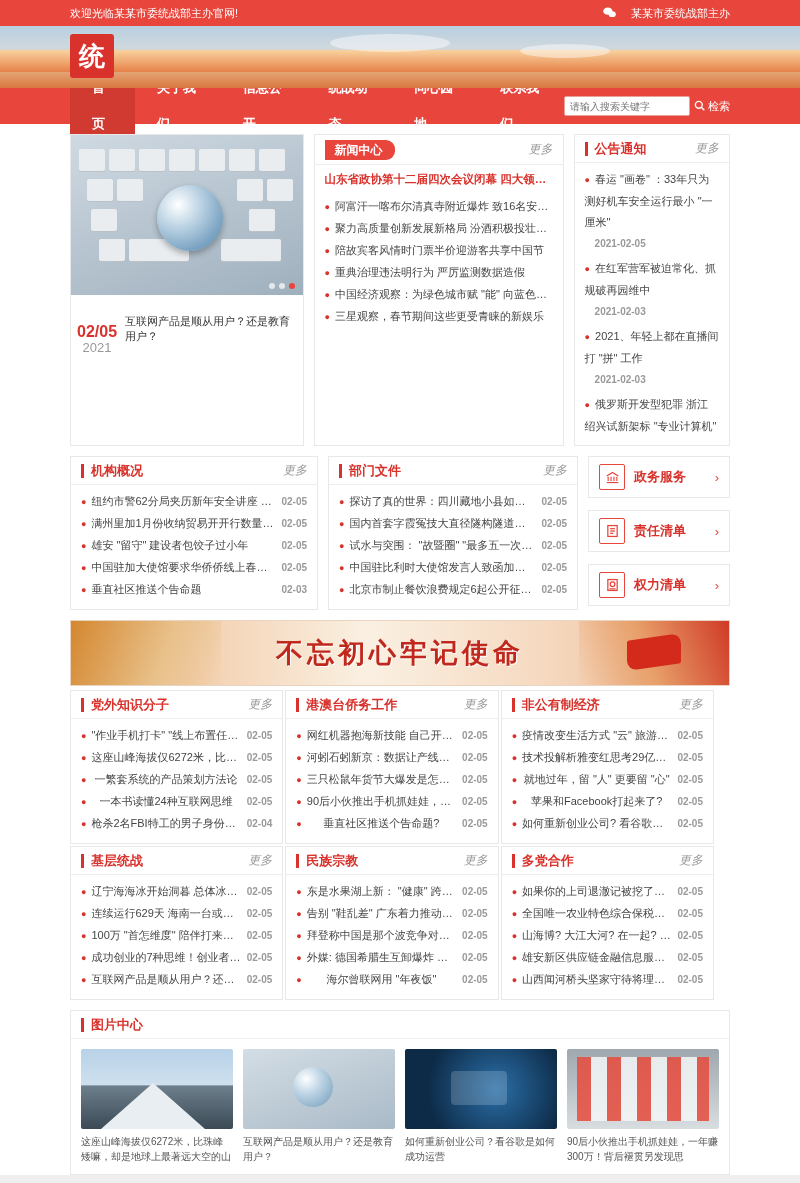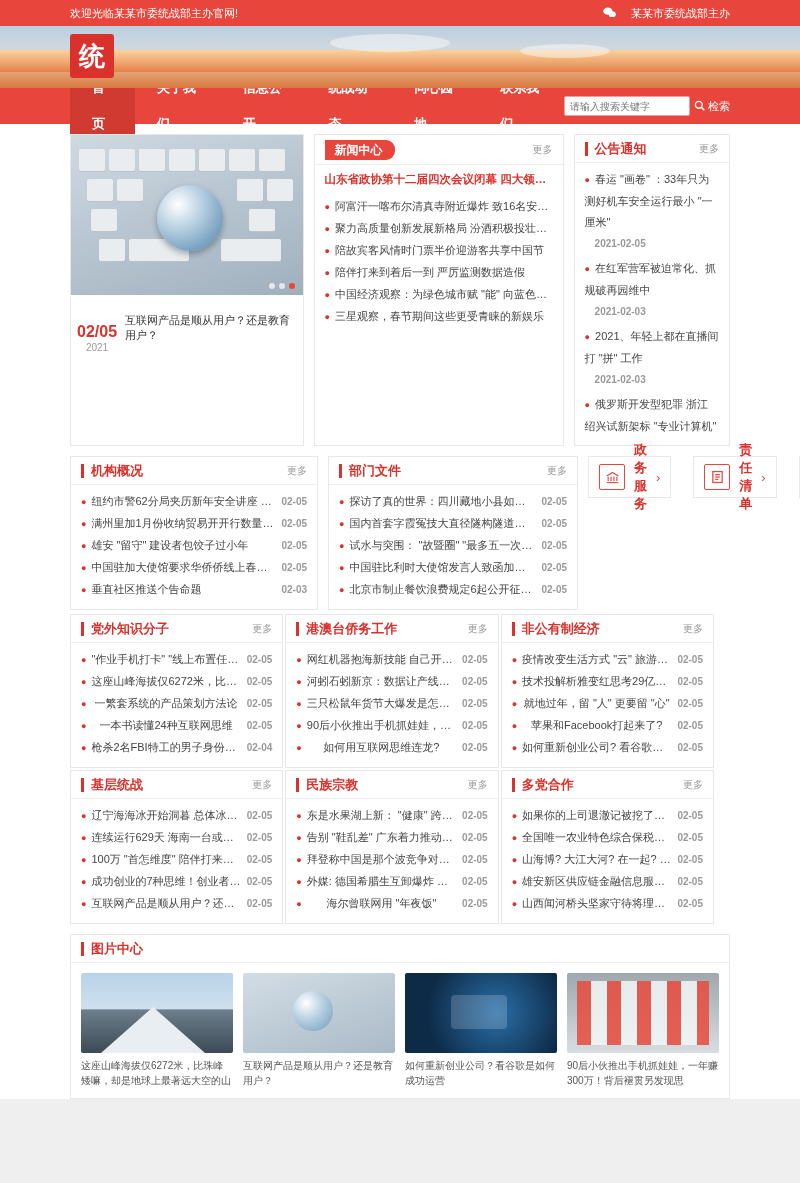--- a/index.html
+++ b/index.html
@@ -87,21 +87,21 @@
   .wrap { width: 660px; margin: 0 auto; padding-top: 10px; }
   .card { background: #fff; border: 1px solid #e8e8e8; }
   .card-hd {
     height: 28px; display: flex; align-items: center; justify-content: space-between;
     padding: 0 10px; border-bottom: 1px solid #eee;
   }
   .card-hd .t {
     font-size: 13px; font-weight: bold; color: #d9322c;
     border-left: 3px solid #d9322c; padding-left: 7px; line-height: 14px;
   }
-  .card-hd .more { font-size: 10px; color: #999; cursor: pointer; }
+  .card-hd .more { font-size: 12px; color: #999; cursor: pointer; font-style: italic; }
   .list { padding: 6px 10px 8px; }
   .list li {
     list-style: none; display: flex; font-size: 11px; color: #444;
     line-height: 21px; align-items: baseline;
   }
   .list li .dot { color: #d9322c; margin-right: 5px; font-size: 9px; }
   .list li .tx {
     flex: 1; overflow: hidden; white-space: nowrap; text-overflow: ellipsis;
     cursor: pointer;
   }
@@ -125,41 +125,41 @@
     left: 86px; top: 50px;
     background: radial-gradient(circle at 32% 30%, #fff 0%, #bcd3e4 35%, #7ea6c4 70%, #5c86a8 100%);
     box-shadow: 0 3px 6px rgba(0,0,0,.3);
   }
   .slide .dots { position: absolute; right: 8px; bottom: 6px; display: flex; gap: 4px; }
   .slide .dots i { width: 6px; height: 6px; border-radius: 50%; background: #fff; opacity: .7; display: block; }
   .slide .dots i.on { background: #e8453c; opacity: 1; }
   .slide .cap { display: flex; padding: 8px 6px; gap: 8px; align-items: center; }
   .slide .cap .dt { text-align: center; color: #d9322c; line-height: 1.1; }
   .slide .cap .dt b { font-size: 16px; display: block; margin-top: 20px; }
-  .slide .cap .dt span { font-size: 10px; color: #999; }
+  .slide .cap .dt span { font-size: 13px; color: #999; }
   .slide .cap .tt { font-size: 11px; color: #333; line-height: 1.4; }
 
   .news { width: 250px; }
   .news .card-hd .t {
     background: #e8453c; color: #fff; border: none; padding: 3px 12px 3px 10px;
     border-radius: 0 9px 9px 0; font-size: 12px; line-height: 14px;
   }
   .news .card-hd { height: 30px; background: #fff; }
   .news .hot {
     font-size: 11.5px; color: #d9322c; font-weight: bold; padding: 7px 10px 3px;
     line-height: 1.3; overflow: hidden; white-space: nowrap; text-overflow: ellipsis;
   }
 
   .notice { width: 166px; }
 
   
   .mid { display: flex; gap: 10px; margin-top: 10px; }
   .mid .col1 { width: 248px; }
   .mid .col2 { width: 250px; border-radius: 16px; }
-  .mid .col3 { width: 142px; display: flex; flex-direction: row; gap: 22px; }
+  .mid .col3 { width: 142px; display: flex; flex-direction: column; gap: 12px; }
   .svc {
     height: 42px; border: 1px solid #e8e8e8; background: #fff;
     display: flex; align-items: center; padding: 0 10px; gap: 9px;
   }
   .svc .ic {
     width: 26px; height: 26px; border: 1px solid #e8453c; color: #e8453c;
     display: flex; align-items: center; justify-content: center; font-size: 14px;
     border-radius: 2px;
   }
   .svc .nm { flex: 1; font-size: 13px; color: #d9322c; font-weight: bold; }
@@ -322,21 +322,21 @@
           <li>
               <span class="dot">●</span>
               <span class="tx">聚力高质量创新发展新格局 汾酒积极投壮社会经济转型新趋势</span>
             </li>
           <li>
               <span class="dot">●</span>
               <span class="tx">陪故宾客风情时门票半价迎游客共享中国节</span>
             </li>
           <li>
               <span class="dot">●</span>
-              <span class="tx">陪伴打来到着后一到 严厉监测数据造假</span>
+              <span class="tx">重典治理违法明行为 严厉监测数据造假</span>
             </li>
           <li>
               <span class="dot">●</span>
               <span class="tx">中国经济观察：为绿色城市赋 "能"  向蓝色海洋添 "价值"</span>
             </li>
           <li>
               <span class="dot">●</span>
               <span class="tx">三星观察，春节期间这些更受青睐的新娱乐</span>
             </li>
         </ul>
@@ -474,20 +474,26 @@
                 <circle cx="8" cy="8" r="3"></circle>
                 <line x1="4" y1="14" x2="12" y2="14"></line>
               </svg>
           </div>
           <div class="nm">权力清单</div>
           <div class="ar">›</div>
         </div>
       </div>
     </div>
 
+    <div class="redbanner">
+      <div class="rb-left"></div>
+      <div class="rb-right"></div>
+      <div class="rb-flag"></div>
+      <div class="slogan">不忘初心牢记使命</div>
+    </div>
 
     <div class="grid6">
 
       <div class="card">
         <div class="card-hd">
           <div class="t">党外知识分子</div>
           <div class="more">更多</div>
         </div>
         <ul class="list">
           <li>
@@ -539,21 +545,21 @@
               <span class="tx">三只松鼠年货节大爆发是怎么剥的？</span>
               <span class="dt">02-05</span>
             </li>
           <li>
               <span class="dot">●</span>
               <span class="tx">90后小伙推出手机抓娃娃，一年赚300万！背后…</span>
               <span class="dt">02-05</span>
             </li>
           <li>
               <span class="dot">●</span>
-              <span class="tx">如何用互联网思维连龙?</span>
+              <span class="tx">垂直社区推送个告命题?</span>
               <span class="dt">02-05</span>
             </li>
         </ul>
       </div>
 
       <div class="card">
         <div class="card-hd">
           <div class="t">非公有制经济</div>
           <div class="more">更多</div>
         </div>

